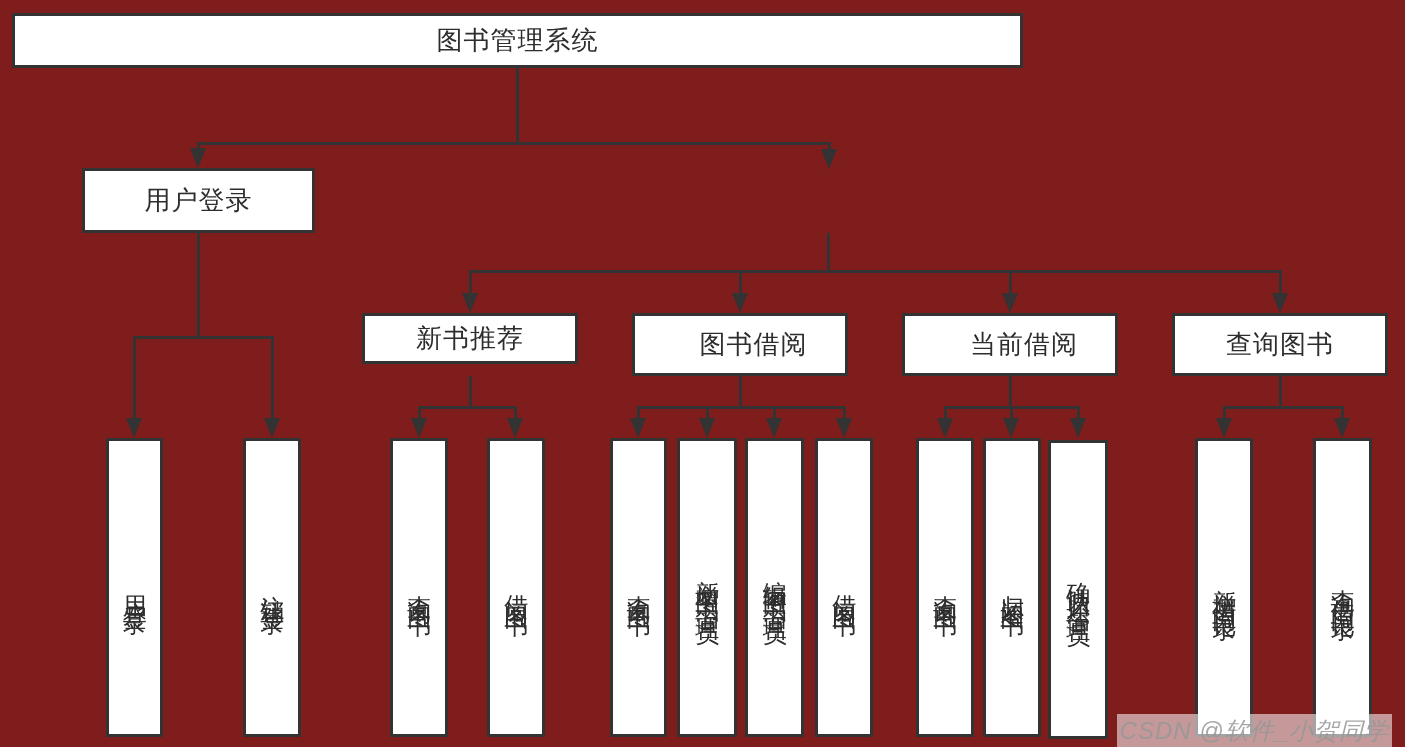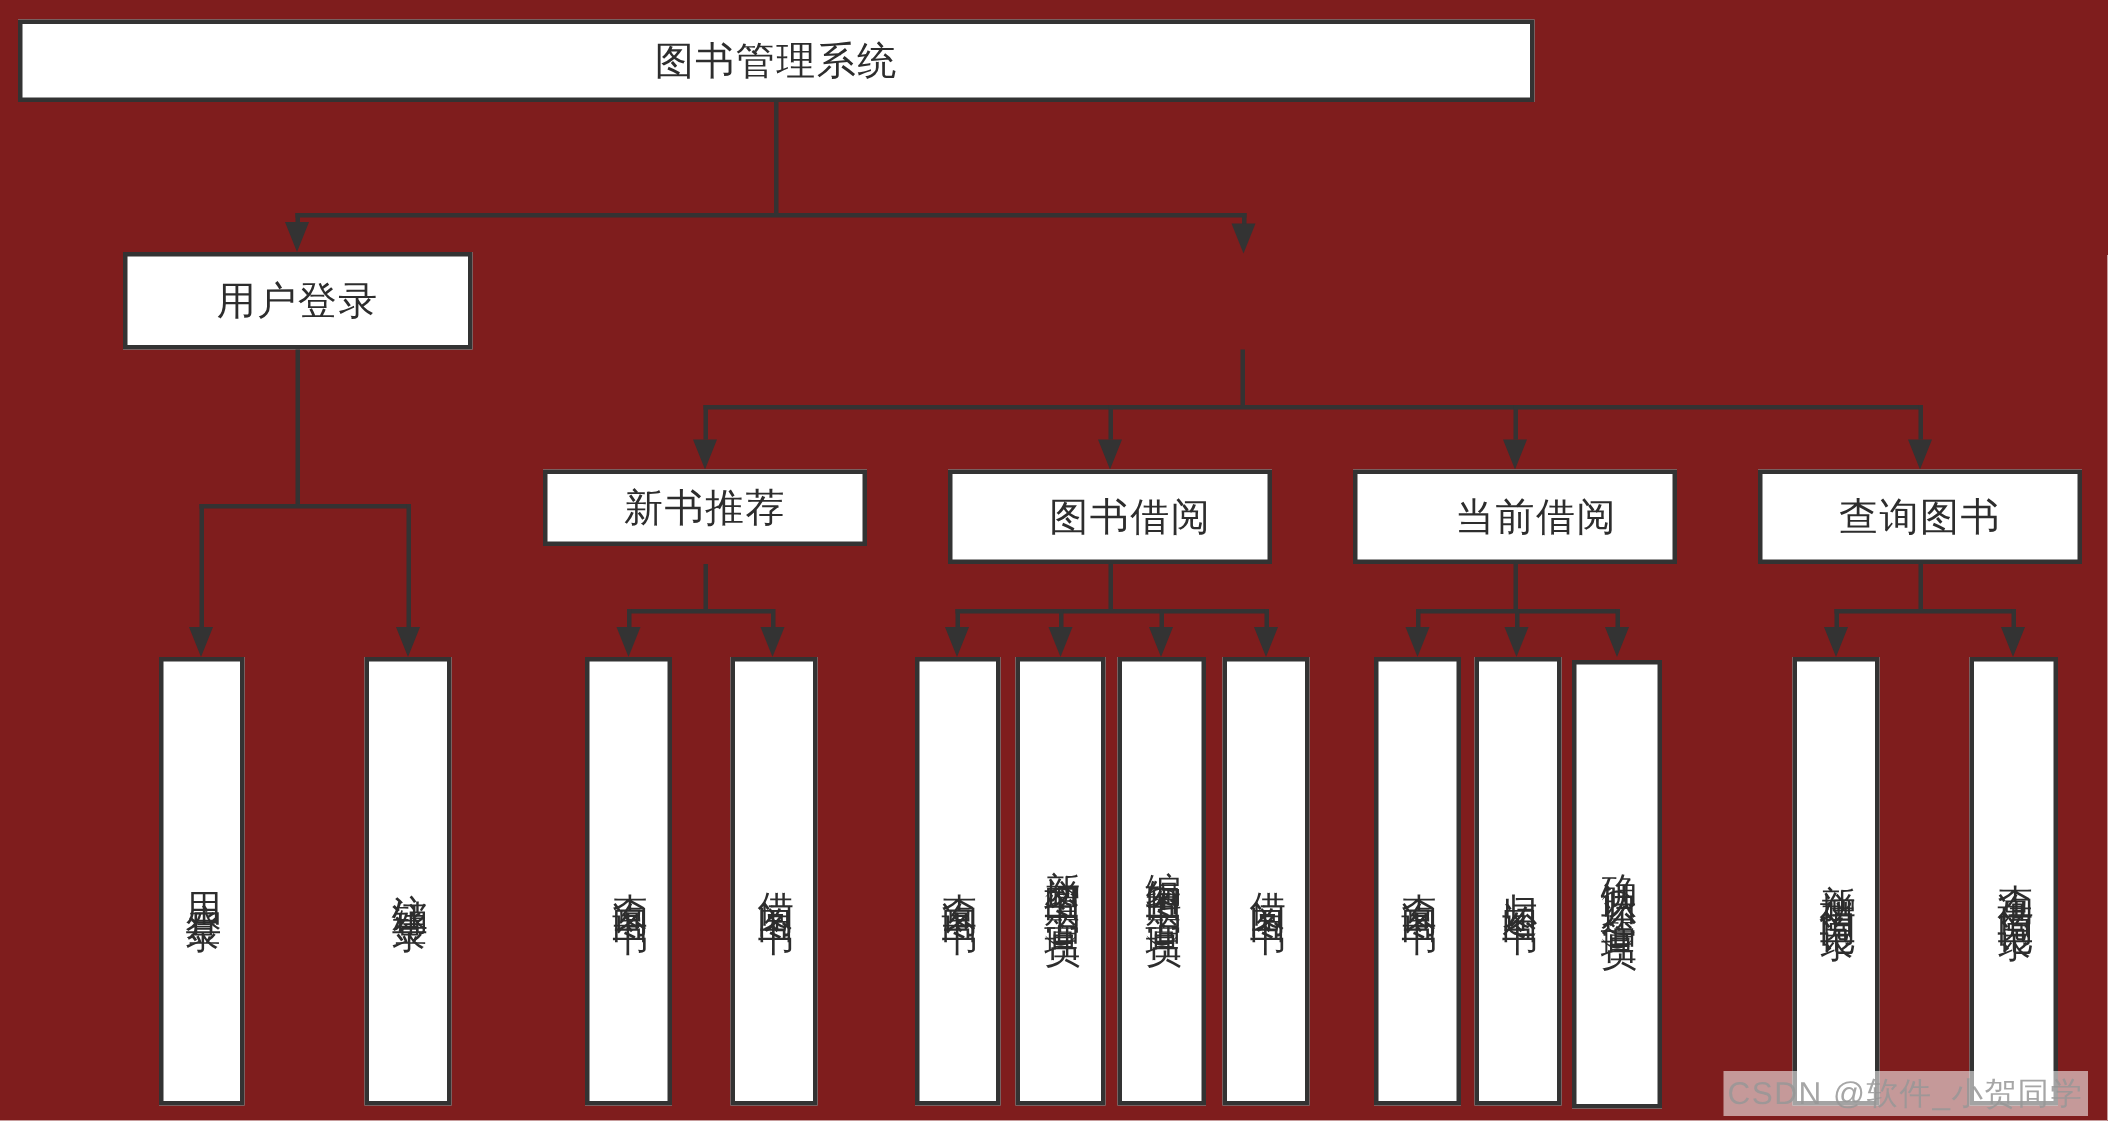--- a/index.html
+++ b/index.html
@@ -40,26 +40,27 @@
     position: absolute;
     width: 0; height: 0;
     border-left: 8px solid transparent;
     border-right: 8px solid transparent;
     border-top: 20px solid #333333;
   }
   #watermark {
     position: absolute;
     top: 714px;
     right: 13px;
-    font-size: 21px;
+    font-size: 24px;
     color: rgba(150,150,150,0.85);
     background: rgba(255,255,255,0.55);
     letter-spacing: 1px;
     padding: 1px 3px;
     white-space: nowrap;
+    font-style: italic;
   }
 </style>
 </head>
 <body>
 
 <div id="canvas">
 
   <div class="box" style="left:12px; top:13px; width:1011px; height:55px;">
     <span>图书管理系统</span>
   </div>

